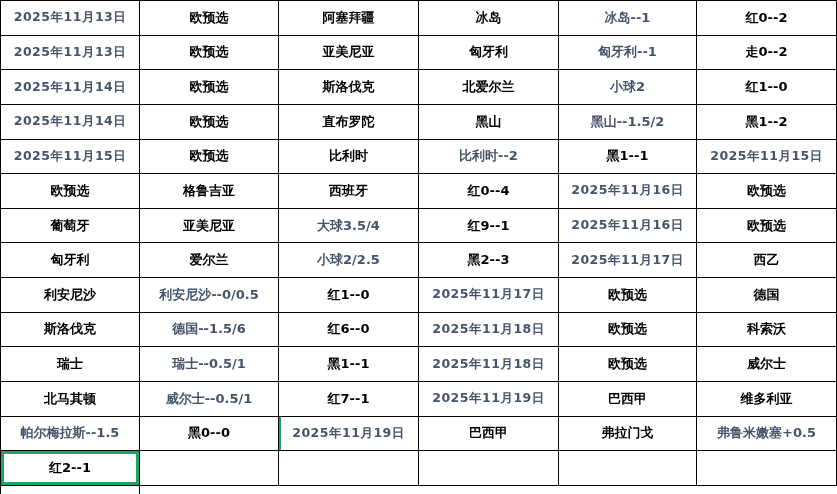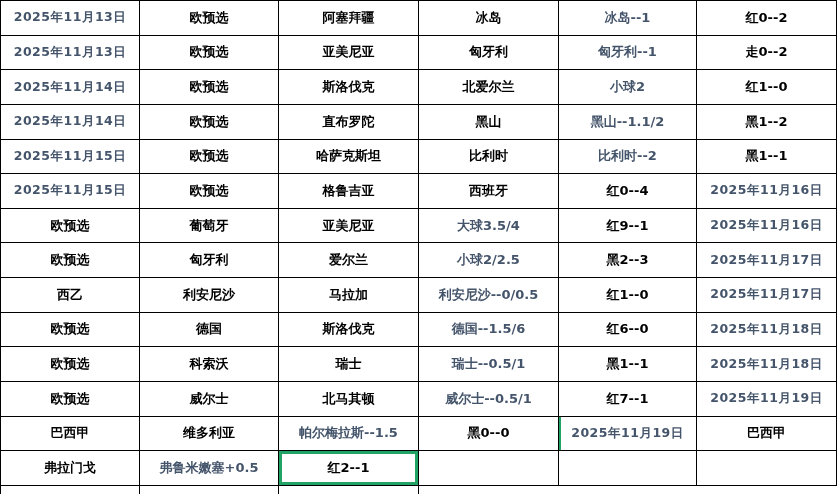--- a/index.html
+++ b/index.html
@@ -63,26 +63,25 @@
   <div class="cell league">欧预选</div>
   <div class="cell home">斯洛伐克</div>
   <div class="cell away">北爱尔兰</div>
   <div class="cell pick">小球2</div>
   <div class="cell result">红1--0</div>
 
   <div class="cell date">2025年11月14日</div>
   <div class="cell league">欧预选</div>
   <div class="cell home">直布罗陀</div>
   <div class="cell away">黑山</div>
-  <div class="cell pick">黑山--1.1/2</div>
+  <div class="cell pick">黑山--1.5/2</div>
   <div class="cell result">黑1--2</div>
 
   <div class="cell date">2025年11月15日</div>
   <div class="cell league">欧预选</div>
-  <div class="cell home">哈萨克斯坦</div>
   <div class="cell away">比利时</div>
   <div class="cell pick">比利时--2</div>
   <div class="cell result">黑1--1</div>
 
   <div class="cell date">2025年11月15日</div>
   <div class="cell league">欧预选</div>
   <div class="cell home">格鲁吉亚</div>
   <div class="cell away">西班牙</div>
   <div class="cell result">红0--4</div>
 
@@ -96,21 +95,20 @@
   <div class="cell date">2025年11月16日</div>
   <div class="cell league">欧预选</div>
   <div class="cell home">匈牙利</div>
   <div class="cell away">爱尔兰</div>
   <div class="cell pick">小球2/2.5</div>
   <div class="cell result">黑2--3</div>
 
   <div class="cell date">2025年11月17日</div>
   <div class="cell league">西乙</div>
   <div class="cell home">利安尼沙</div>
-  <div class="cell away">马拉加</div>
   <div class="cell pick">利安尼沙--0/0.5</div>
   <div class="cell result">红1--0</div>
 
   <div class="cell date">2025年11月17日</div>
   <div class="cell league">欧预选</div>
   <div class="cell home">德国</div>
   <div class="cell away">斯洛伐克</div>
   <div class="cell pick">德国--1.5/6</div>
   <div class="cell result">红6--0</div>
 

